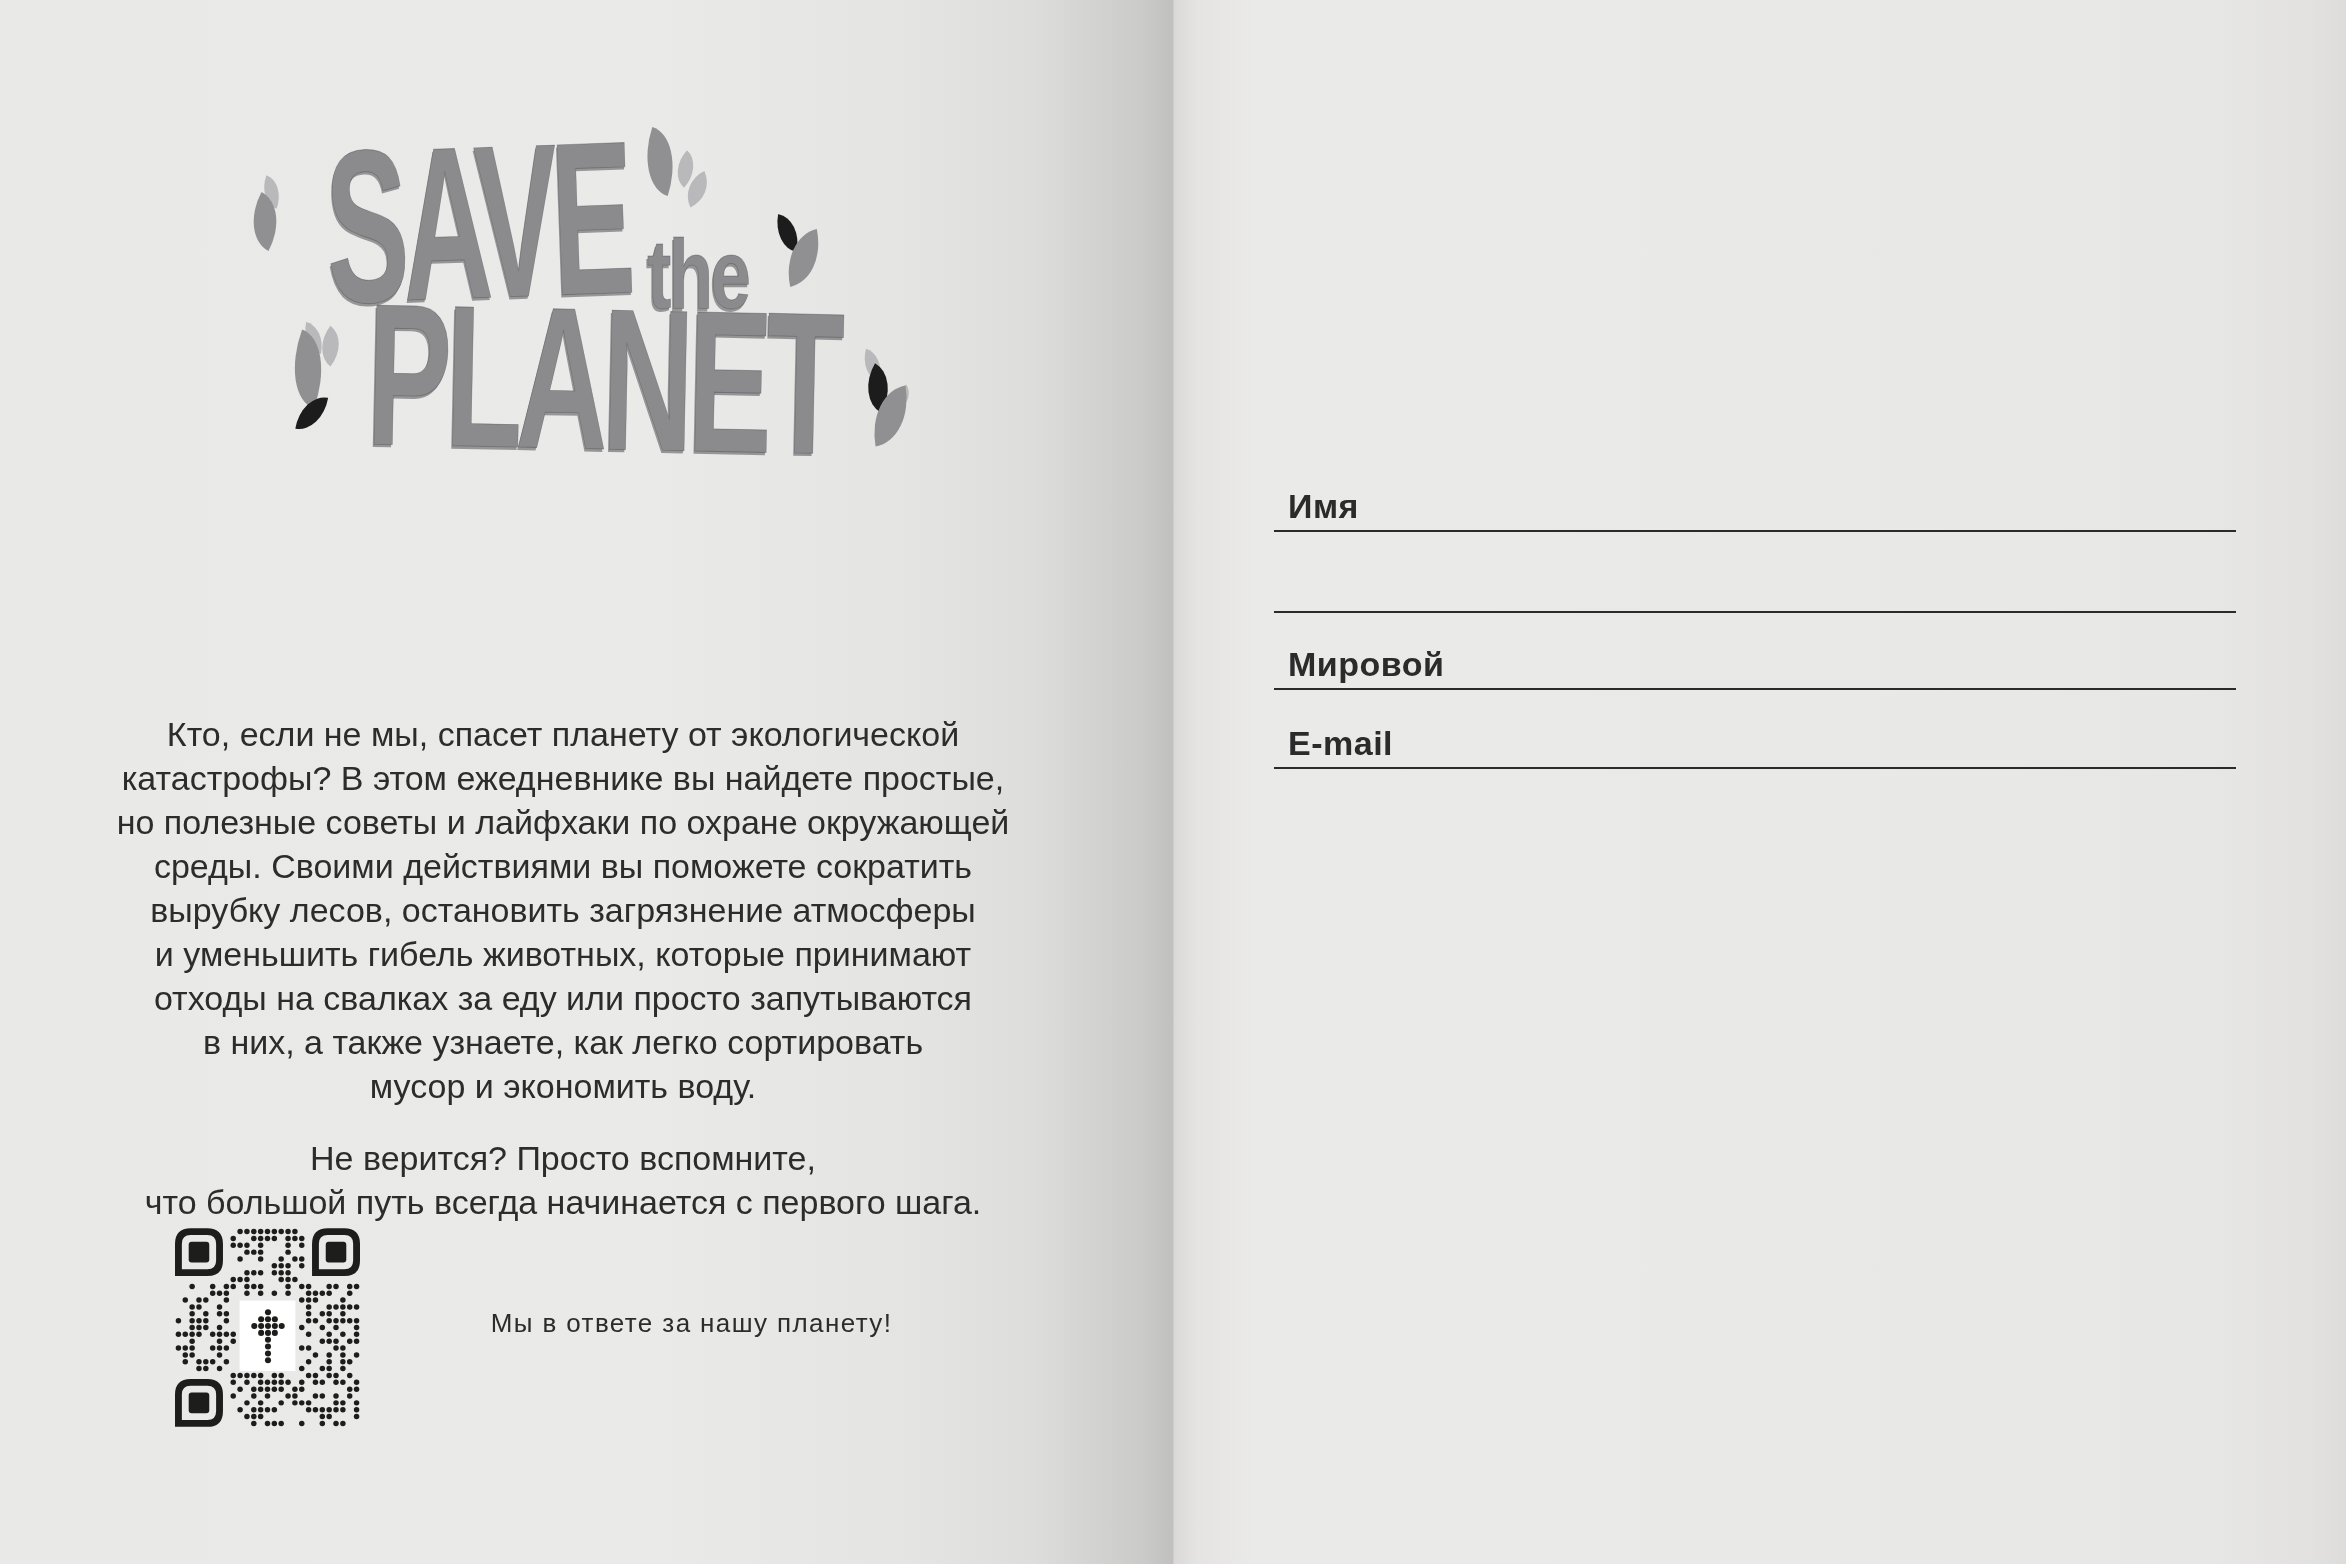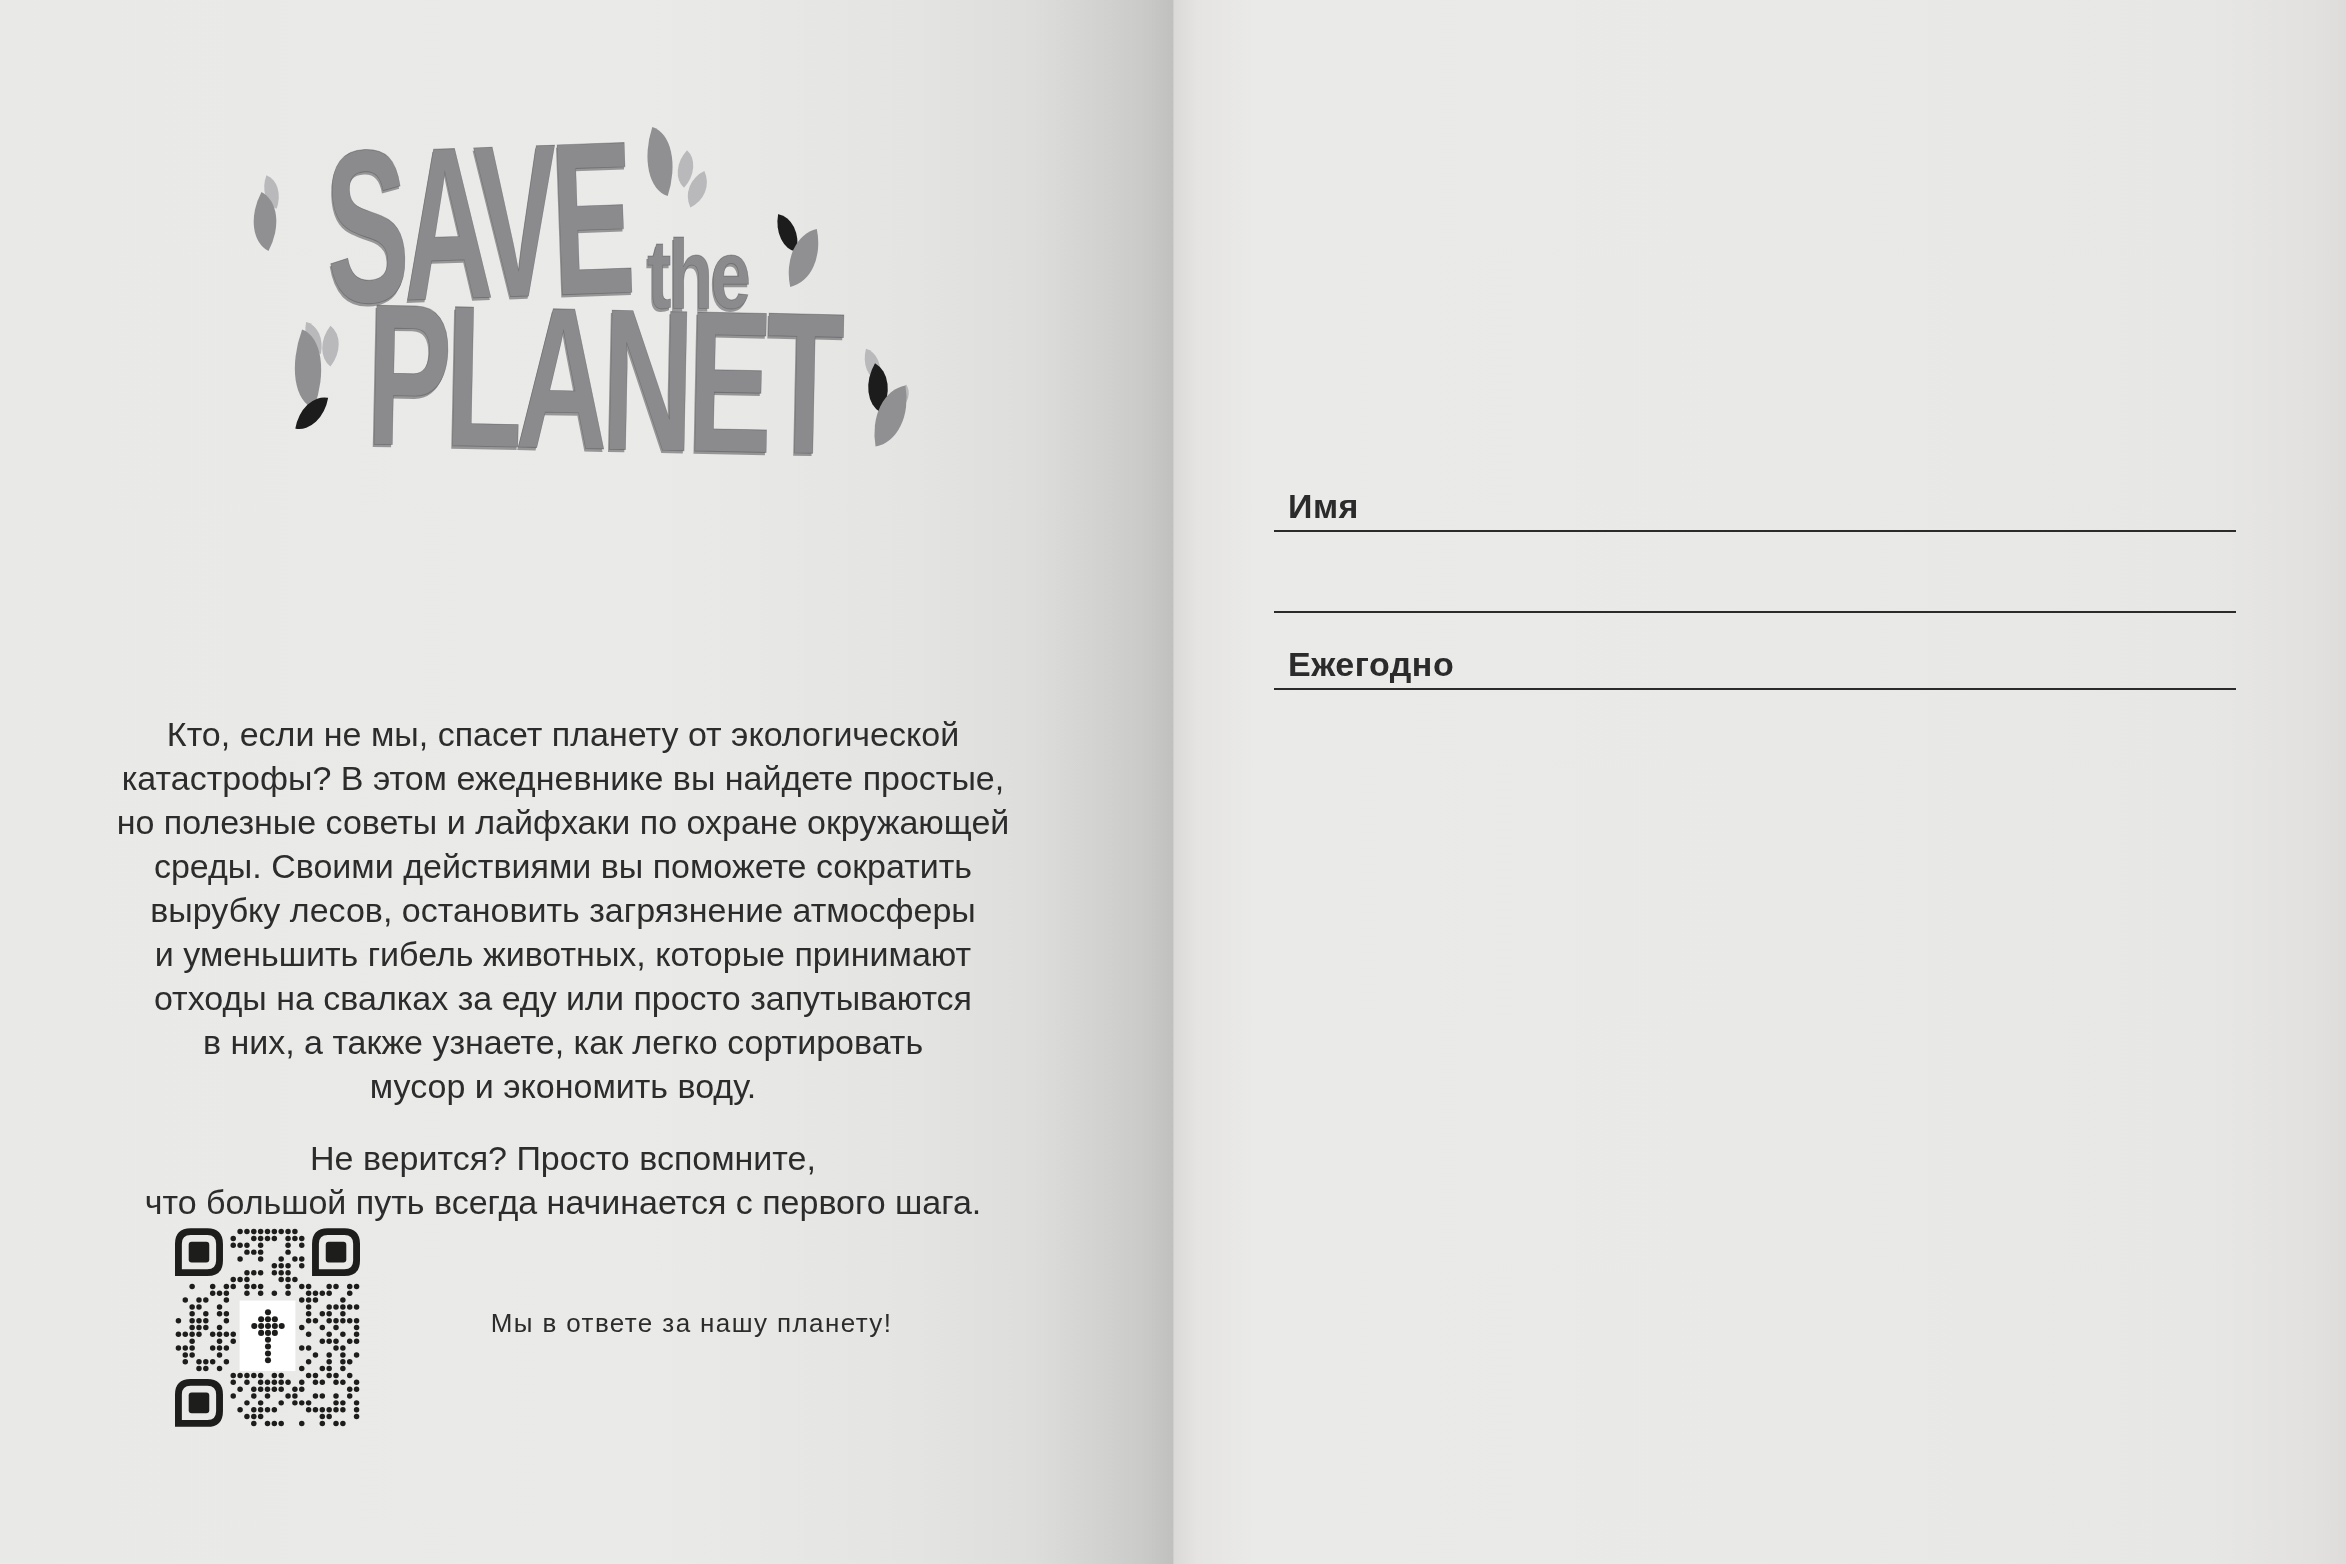--- a/index.html
+++ b/index.html
@@ -381,18 +381,21 @@
 </div>
 
 <div class="page page-right">
   <div class="field f1">
     <span class="lbl">Имя</span>
   </div>
   <div class="field f2">
     <span class="lbl"></span>
   </div>
   <div class="field f3">
-    <span class="lbl">Ежегодно</span>
+    <span class="lbl">Мировой</span>
+  </div>
+  <div class="field f4">
+    <span class="lbl">E-mail</span>
   </div>
 </div>
 
 <div class="gutter-shade"></div>
 
 
 </body></html>

